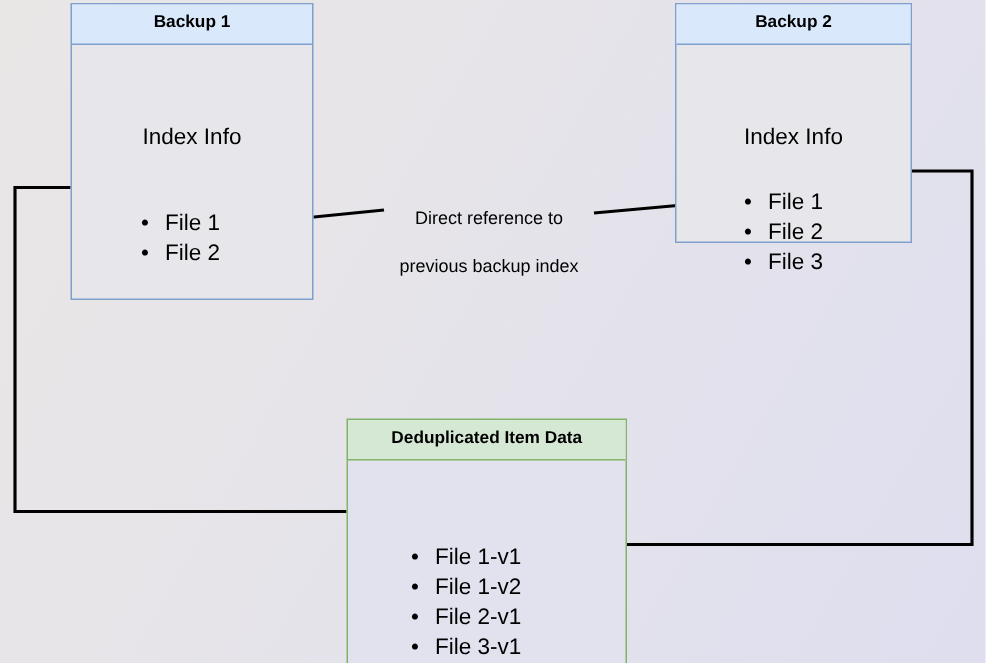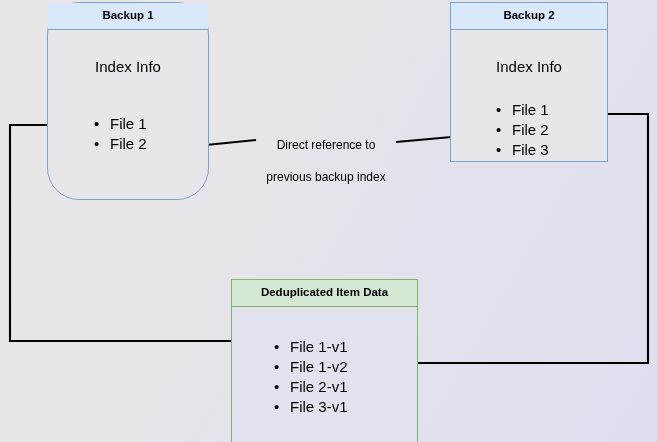--- a/index.html
+++ b/index.html
@@ -47,20 +47,21 @@
     background: #dae8fc;
     border-bottom: 1.5px solid #7ea0cc;
   }
   .green .box-header {
     background: #d5e8d4;
     border-bottom: 1.5px solid #82b366;
   }
   .box-body {
     position: relative;
     flex: 1;
+    margin-top: 25px;
   }
   .body-title {
     position: absolute;
     left: 0;
     right: 0;
     top: 28px;
     text-align: center;
     font-size: 15px;
     color: #000;
   }
@@ -119,21 +120,21 @@
 
   <g>
     <path d="M 496 133 L 396 142" fill="none" stroke="#000000" stroke-width="2.1"></path>
   </g>
 
   <g>
     <path d="M 256 140 L 166 149" fill="none" stroke="#000000" stroke-width="2.1" marker-end="url(#arrowhead)"></path>
   </g>
 </svg>
 
-<div class="box blue" id="backup1" style="left:47px; top:2px; width:162px; height:198px;border-radius:32px;">
+<div class="box blue" id="backup1" style="left:47px; top:2px; width:162px; height:198px;">
   <div class="box-header">Backup 1</div>
   <div class="box-body">
     <div class="body-title">Index Info</div>
     <ul class="item-list" id="b1-list">
       <li>File 1</li>
       <li>File 2</li>
     </ul>
   </div>
 </div>
 

